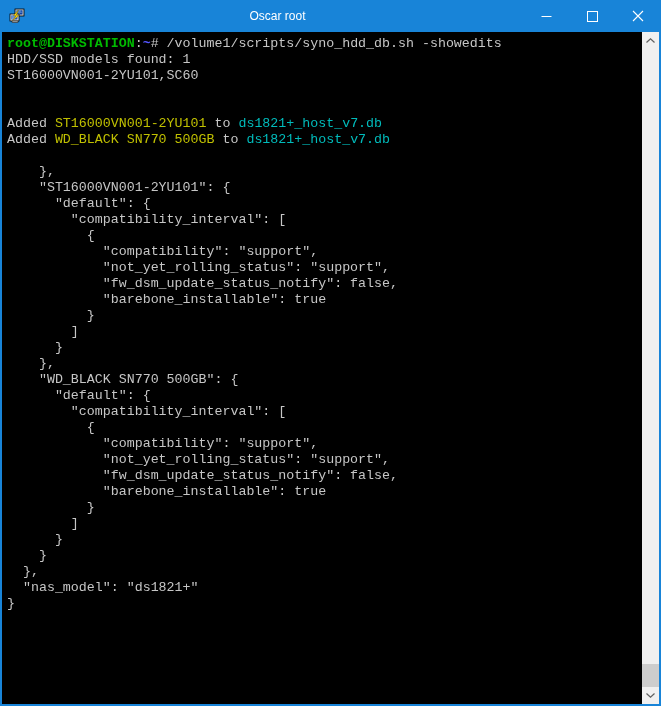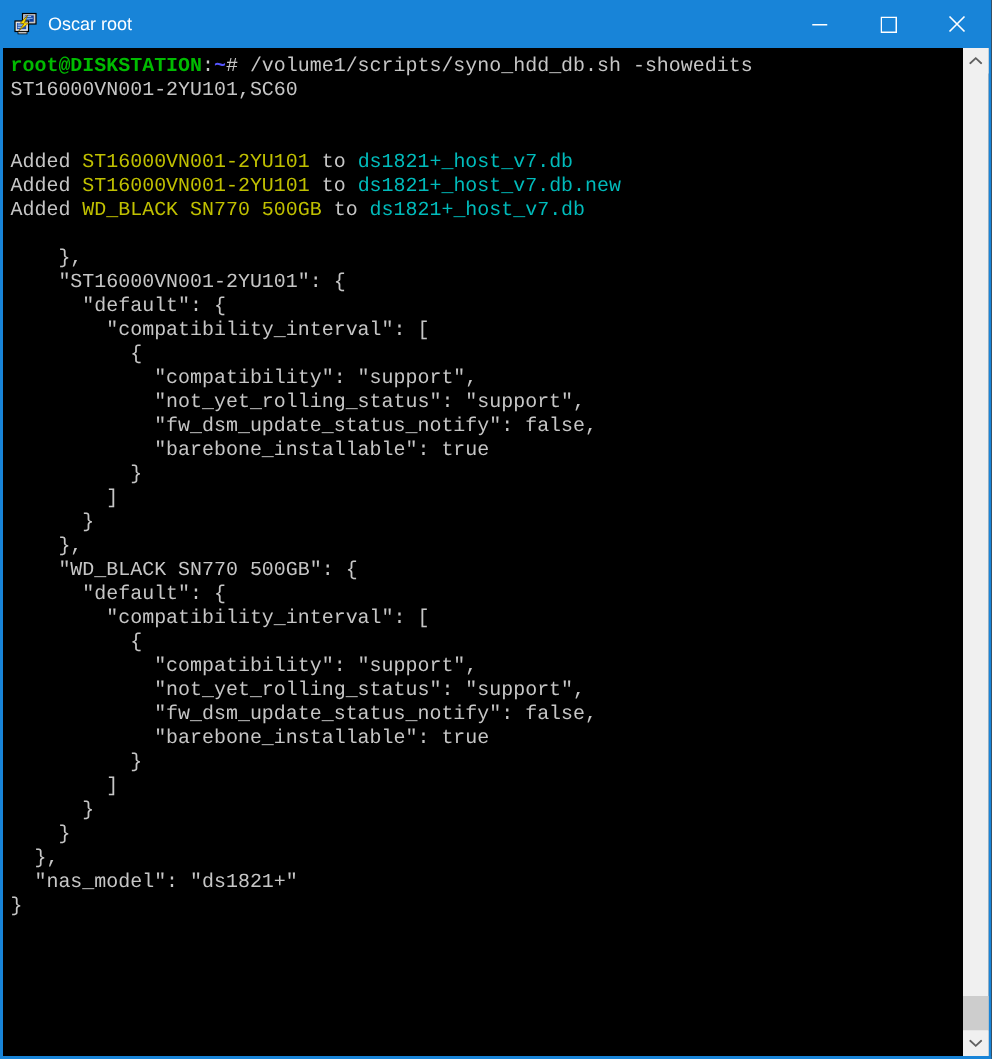--- a/index.html
+++ b/index.html
@@ -9,20 +9,21 @@
     font-family:"Liberation Sans", sans-serif;
     box-sizing:border-box;
     position:relative;
   }
   
   .titlebar{
     height:32px;flex:0 0 32px;
     background:var(--accent,#1884D8);
     display:flex;align-items:center;
     user-select:none;
+    text-align:center;
   }
   .titlebar .appicon{
     width:16px;height:16px;margin-left:9px;margin-right:7px;flex:0 0 16px;
   }
   .titlebar .title{
     color:#ffffff;font-size:12px;line-height:32px;
     flex:1 1 auto;white-space:nowrap;overflow:hidden;
   }
   .winbtns{display:flex;height:32px;flex:0 0 auto;}
   .winbtn{
@@ -111,25 +112,25 @@
         <svg width="12" height="12" viewBox="0 0 12 12">
           <path d="M1 1 L11 11 M11 1 L1 11" stroke="#ffffff" stroke-width="1.1"></path>
         </svg>
       </button>
     </div>
   </div>
 
   <div class="body">
     <div class="terminal">
         <div class="line"><span class="c-green seg-b">root@DISKSTATION</span><span class="c-fg">:</span><span class="c-blue seg-b">~</span><span class="c-fg"># /volume1/scripts/syno_hdd_db.sh -showedits</span></div>
+        <div class="line"><span class="c-fg">HDD/SSD models found: 1</span></div>
         <div class="line"><span class="c-fg">ST16000VN001-2YU101,SC60</span></div>
         <div class="line">&nbsp;</div>
         <div class="line">&nbsp;</div>
         <div class="line"><span class="c-fg">Added </span><span class="c-yellow">ST16000VN001-2YU101</span><span class="c-fg"> to </span><span class="c-cyan">ds1821+_host_v7.db</span></div>
-        <div class="line"><span class="c-fg">Added </span><span class="c-yellow">ST16000VN001-2YU101</span><span class="c-fg"> to </span><span class="c-cyan">ds1821+_host_v7.db.new</span></div>
         <div class="line"><span class="c-fg">Added </span><span class="c-yellow">WD_BLACK SN770 500GB</span><span class="c-fg"> to </span><span class="c-cyan">ds1821+_host_v7.db</span></div>
         <div class="line">&nbsp;</div>
         <div class="line"><span class="c-fg">    },</span></div>
         <div class="line"><span class="c-fg">    "ST16000VN001-2YU101": {</span></div>
         <div class="line"><span class="c-fg">      "default": {</span></div>
         <div class="line"><span class="c-fg">        "compatibility_interval": [</span></div>
         <div class="line"><span class="c-fg">          {</span></div>
         <div class="line"><span class="c-fg">            "compatibility": "support",</span></div>
         <div class="line"><span class="c-fg">            "not_yet_rolling_status": "support",</span></div>
         <div class="line"><span class="c-fg">            "fw_dsm_update_status_notify": false,</span></div>

